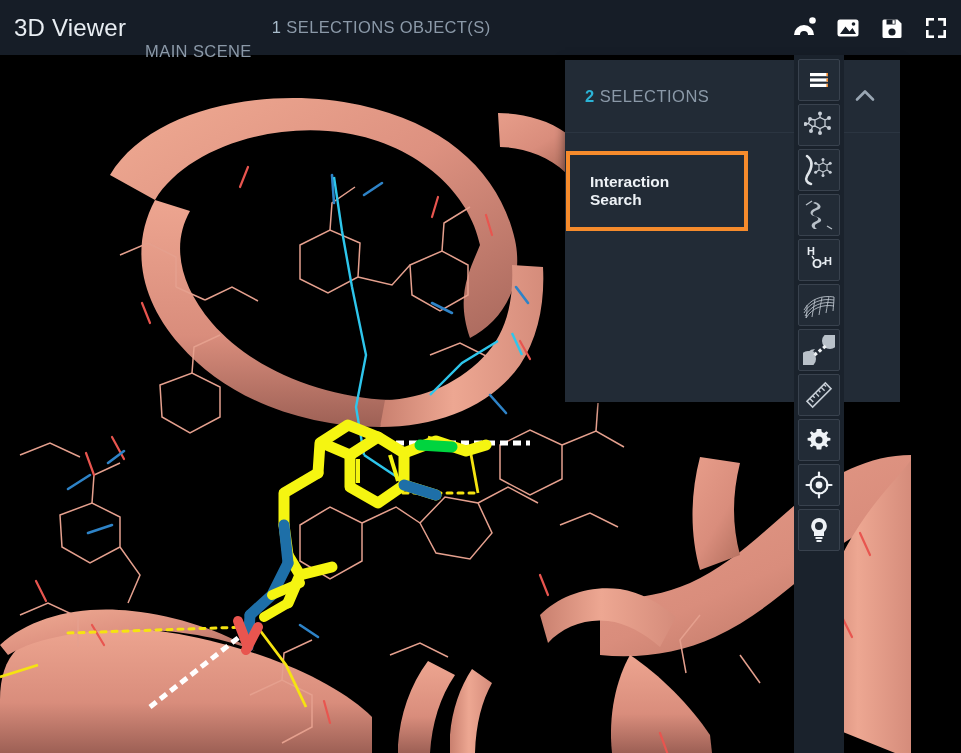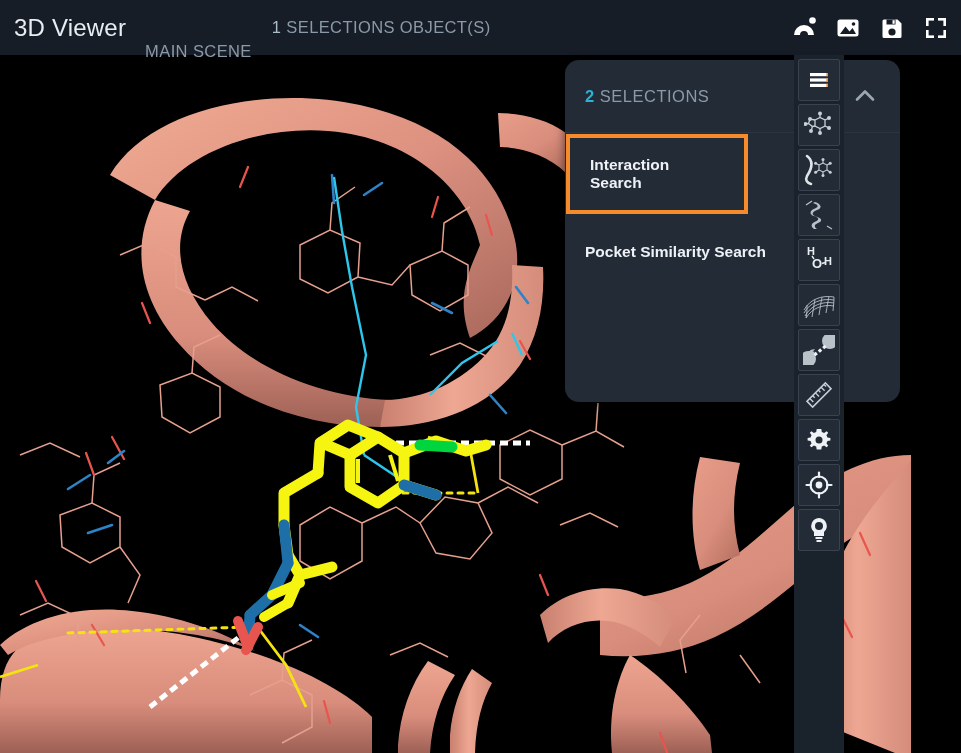--- a/index.html
+++ b/index.html
@@ -40,21 +40,21 @@
   
   #viewport {
     position:absolute; left:0; top:55px; width:911px; height:698px;
     background:#000; overflow:hidden;
   }
   #viewport svg { display:block; }
 
   
   #selections-panel {
     position:absolute; left:565px; top:60px; width:335px; height:342px;
-    background:#222b36; border-radius:14px;
+    background:#222b36; border-radius:0;
     box-shadow:0 2px 10px rgba(0,0,0,.55);
     overflow:hidden;
   }
   #selections-header {
     height:73px; display:flex; align-items:center;
     padding:0 20px 0 20px; position:relative;
     border-bottom:1px solid #2b3541;
   }
   #selections-title { font-size:16.5px; letter-spacing:.5px; color:#8b99a8; }
   #selections-title .count { color:#2bb3d6; font-weight:700; }
@@ -64,21 +64,21 @@
     cursor:pointer;
   }
 
   #selections-list { padding-top:0; }
   .sel-item {
     position:relative; display:flex; align-items:center;
     height:64px; padding:0 20px; color:#eef2f6;
     font-size:15.5px; font-weight:700; cursor:pointer;
   }
   .sel-item.highlighted {
-    margin:5px 0 0 5px; width:174px; height:72px;
+    margin:22px 0 0 5px; width:174px; height:72px;
     outline:4px solid #f68b2c; background:#222b36;align-items:center;
   }
   .sel-item.plain { margin-top:10px; }
 
   
   #tool-sidebar {
     position:absolute; right:0; top:55px; width:50px; height:698px;
     background:#1a222c; padding-top:4px;
     display:flex; flex-direction:column; align-items:center;
   }
@@ -337,23 +337,20 @@
       <div id="collapse-chevron">
         <svg width="26" height="26" viewBox="0 0 26 26">
           <path d="M5,16.5 L13,8.5 L21,16.5" fill="none" stroke="#9aa7b4" stroke-width="2.6" stroke-linecap="round" stroke-linejoin="round"></path>
         </svg>
       </div>
     </div>
     <div id="selections-list">
       <div class="sel-item highlighted">
         <span>Interaction Search</span>
       </div>
-      <div class="sel-item plain">
-        <span>Pocket Similarity Search</span>
-      </div>
     </div>
   </div>
 
   <div id="tool-sidebar">
 
     <div class="tool-btn" title="Menu">
       <svg width="26" height="26" viewBox="0 0 26 26">
         <rect x="4" y="6" width="18" height="3.2" fill="#fff"></rect>
           <rect x="20.4" y="6" width="1.6" height="3.2" fill="#f68b2c"></rect>
         <rect x="4" y="11.4" width="18" height="3.2" fill="#fff"></rect>

